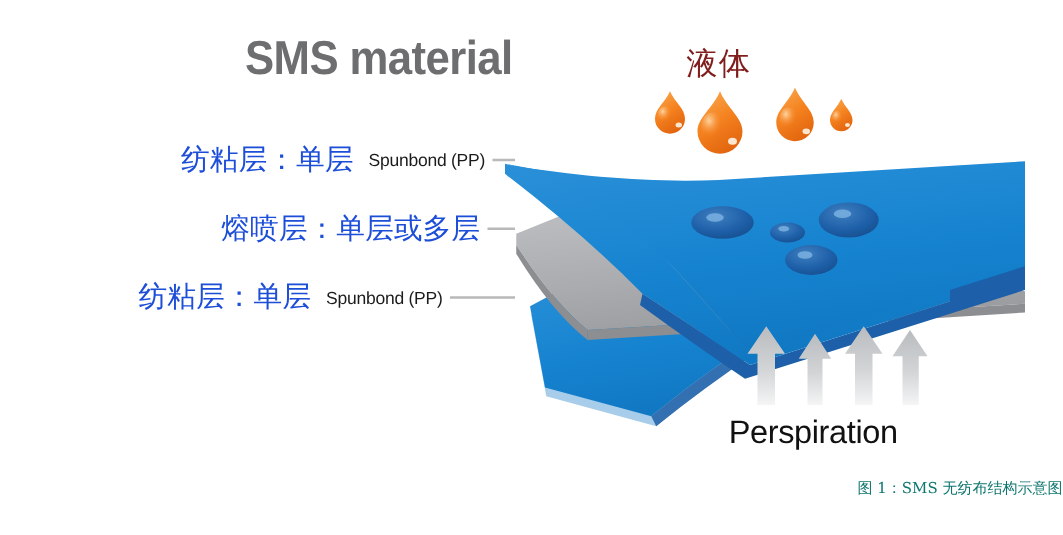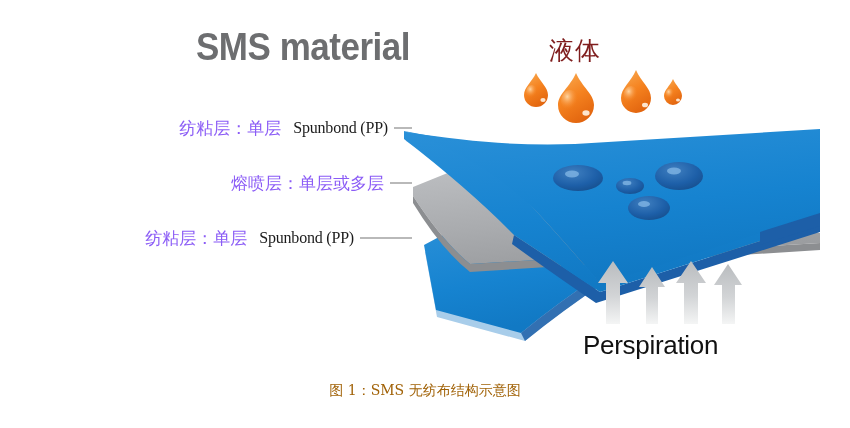--- a/index.html
+++ b/index.html
@@ -47,27 +47,27 @@
     left: 0;
     width: 412px;
     justify-content: flex-end;
   }
   #row-spunbond-top   { top: 113px; }
   #row-meltblown      { top: 168px; }
   #row-spunbond-bot   { top: 223px; }
 
   .label-cn {
     font-family: "DejaVu Sans", "Liberation Sans", sans-serif;
-    font-size: 17px;
-    color: #8b5cf6;
+    font-size: 23px;
+    color: #1d4ed8;
     line-height: 30px;
   }
   .label-en {
-    font-family: Liberation Serif, serif;
-    font-size: 16px;
+    font-family: Liberation Sans, sans-serif;
+    font-size: 14px;
     color: #1b1b1b;
     line-height: 30px;
     margin-left: 12px;
     letter-spacing: -0.2px;
   }
   .leader {
     display: inline-block;
     height: 2px;
     background: #b9b9b9;
     margin-left: 6px;
@@ -101,24 +101,24 @@
     letter-spacing: -0.3px;
     white-space: nowrap;
   }
 
   
   #caption {
     position: absolute;
     left: 0;
     top: 382px;
     width: 850px;
-    text-align: center;
+    text-align: right;
     font-family: "DejaVu Serif", "Liberation Serif", serif;
-    font-size: 14px;
-    color: #a16207;
+    font-size: 12px;
+    color: #0f766e;
   }
 
   #illustration { position: absolute; left: 0; top: 0; }
 </style>
 </head>
 <body>
 
 <div class="stage">
 
   <div id="title">SMS material</div>

